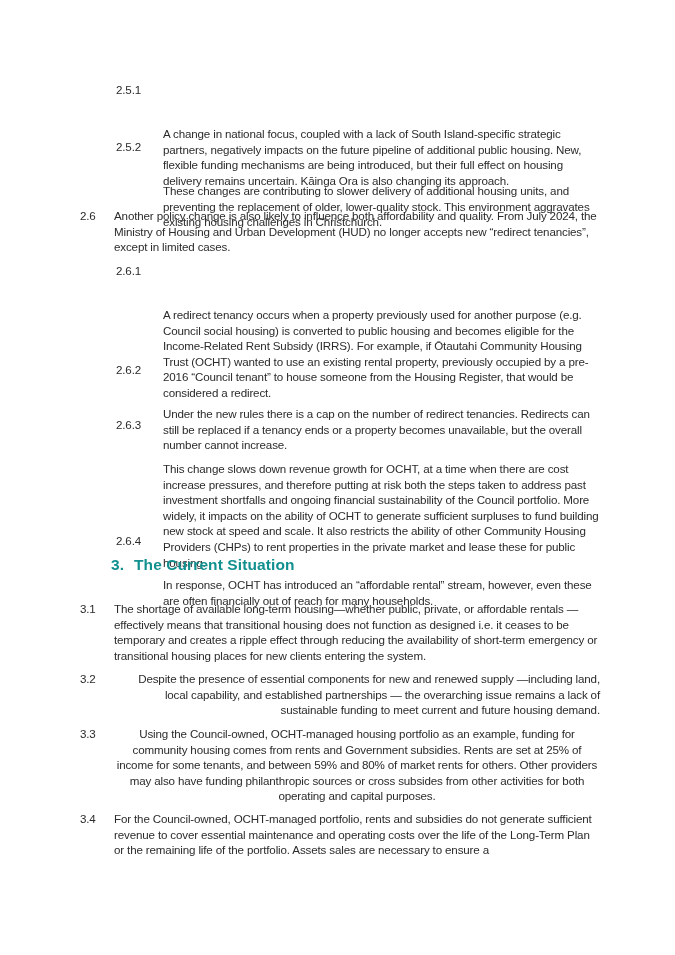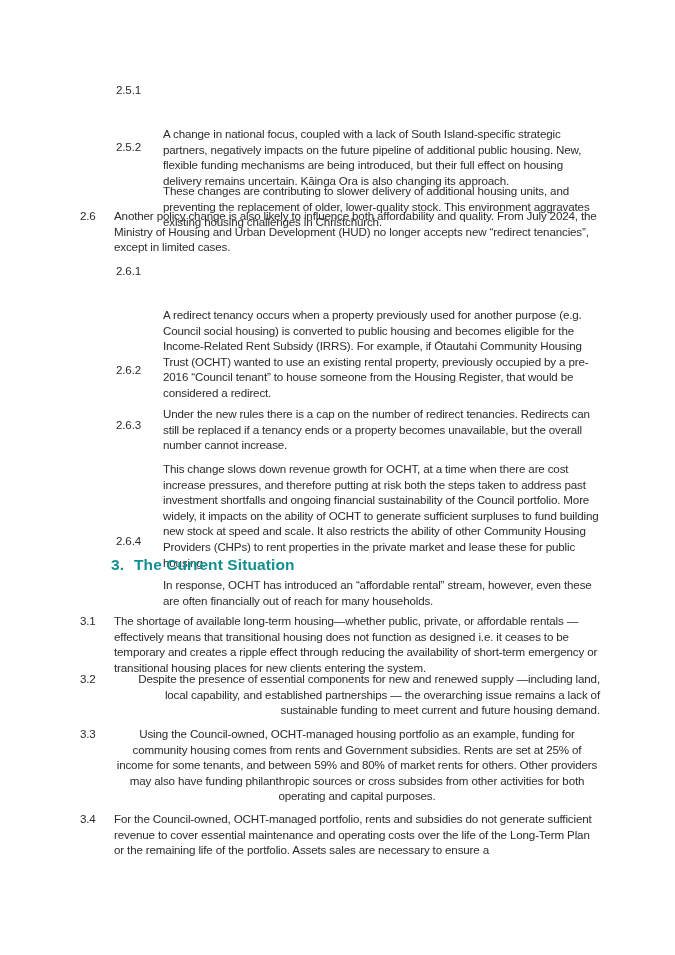--- a/index.html
+++ b/index.html
@@ -62,21 +62,21 @@
 
   <div class="para lvl3" style="top:533px;">
     <span class="num">2.6.4</span>
     <span class="txt">In response, OCHT has introduced an “affordable rental” stream, however, even these are often financially out of reach for many households.</span>
   </div>
 
   <div class="heading">
     <span class="hnum">3.</span><span>The Current Situation</span>
   </div>
 
-  <div class="para lvl2" style="top:601px;margin-top:12px;">
+  <div class="para lvl2" style="top:601px;">
     <span class="num">3.1</span>
     <span class="txt">The shortage of available long-term housing—whether public, private, or affordable rentals — effectively means that transitional housing does not function as designed i.e. it ceases to be temporary and creates a ripple effect through reducing the availability of short-term emergency or transitional housing places for new clients entering the system.</span>
   </div>
 
   <div class="para lvl2" style="top:671px;text-align:right;">
     <span class="num">3.2</span>
     <span class="txt">Despite the presence of essential components for new and renewed supply —including land, local capability, and established partnerships — the overarching issue remains a lack of sustainable funding to meet current and future housing demand.</span>
   </div>
 
   <div class="para lvl2" style="top:726px;text-align:center;">

